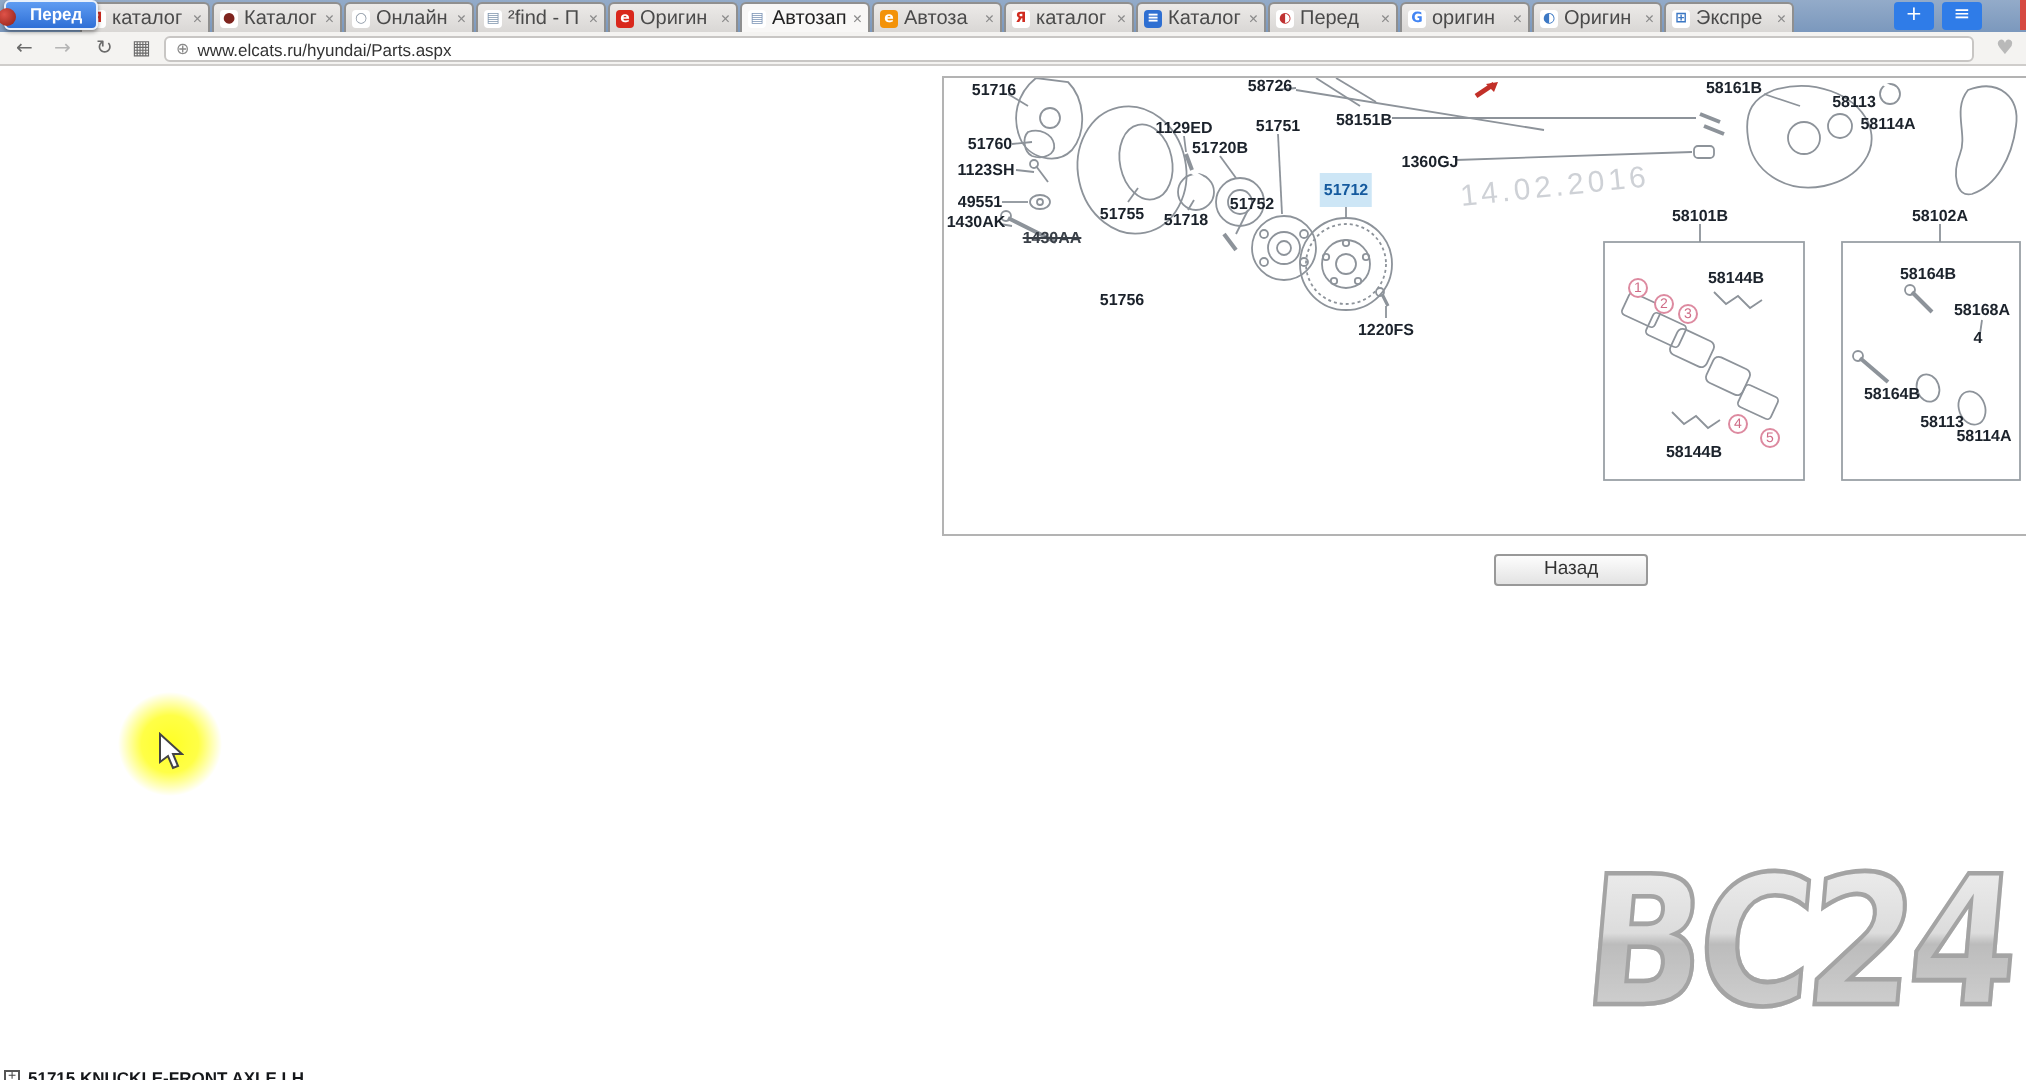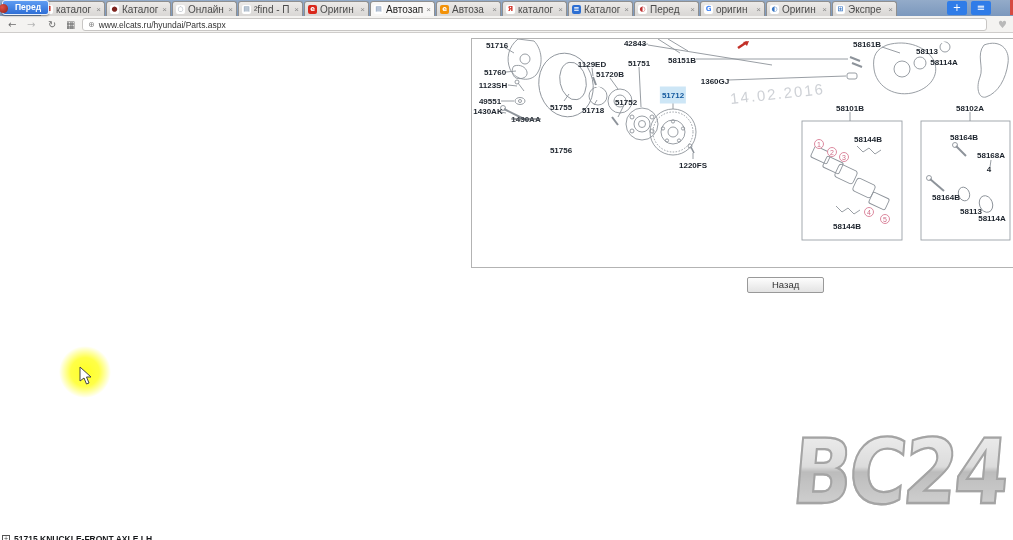--- a/index.html
+++ b/index.html
@@ -310,21 +310,21 @@
       <span class="dg-label" style="left: 18px; top: 62px;">49551</span>
       <span class="dg-label" style="left: 16px; top: 72px;">1430AK</span>
       <span class="dg-label strike" style="left: 16px; top: 80px;">1430AA</span>
       <span class="dg-label" style="left: 89px; top: 68px;">51755</span>
       <span class="dg-label" style="left: 89px; top: 76px; margin-top: 35px;">51756</span>
       <span class="dg-label" style="left: 120px; top: 25px;">1129ED</span>
       <span class="dg-label" style="left: 138px; top: 35px;">51720B</span>
       <span class="dg-label" style="left: 121px; top: 71px;">51718</span>
       <span class="dg-label" style="left: 154px; top: 63px;">51752</span>
       <span class="dg-label" style="left: 167px; top: 24px;">51751</span>
-      <span class="dg-label" style="left: 163px; top: 4px;">42843</span>
+      <span class="dg-label" style="left: 163px; top: 4px;">58726</span>
       <span class="dg-label" style="left: 210px; top: 21px;">58151B</span>
       <span class="dg-label" style="left: 243px; top: 42px;">1360GJ</span>
       <span class="dg-label hl" style="left: 201px; top: 56px;">51712</span>
       <span class="dg-label" style="left: 221px; top: 126px;">1220FS</span>
       <span class="dg-label" style="left: 395px; top: 5px;">58161B</span>
       <span class="dg-label" style="left: 455px; top: 12px;">58113</span>
       <span class="dg-label" style="left: 472px; top: 23px;">58114A</span>
       <span class="dg-label" style="left: 378px; top: 69px;">58101B</span>
       <span class="dg-label" style="left: 396px; top: 100px;">58144B</span>
       <span class="dg-label" style="left: 375px; top: 187px;">58144B</span>

